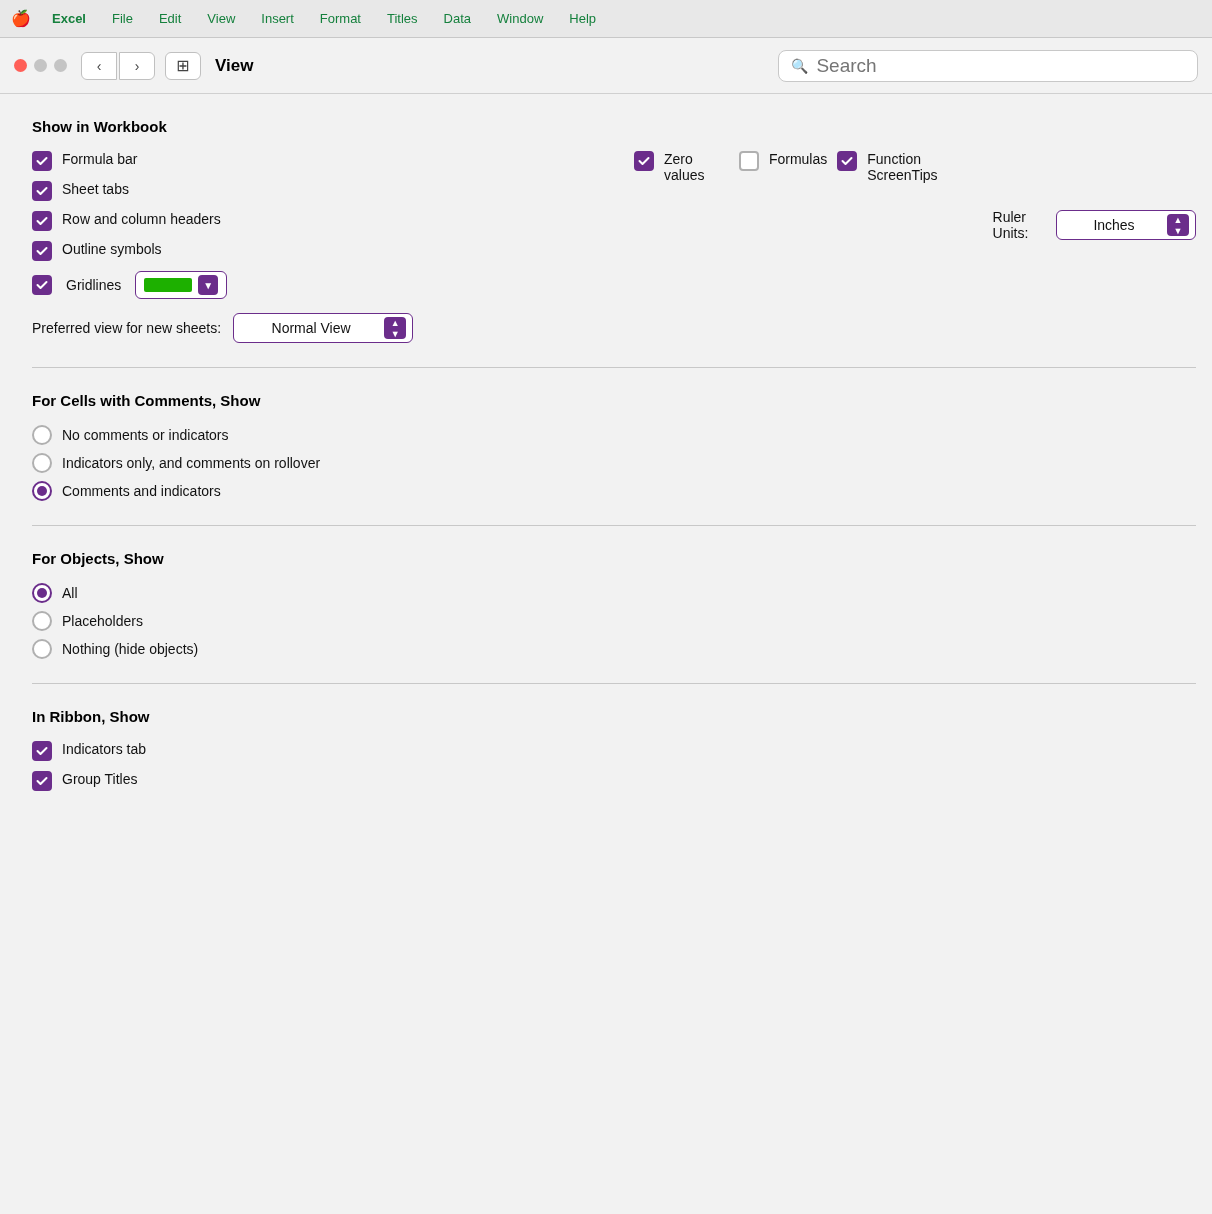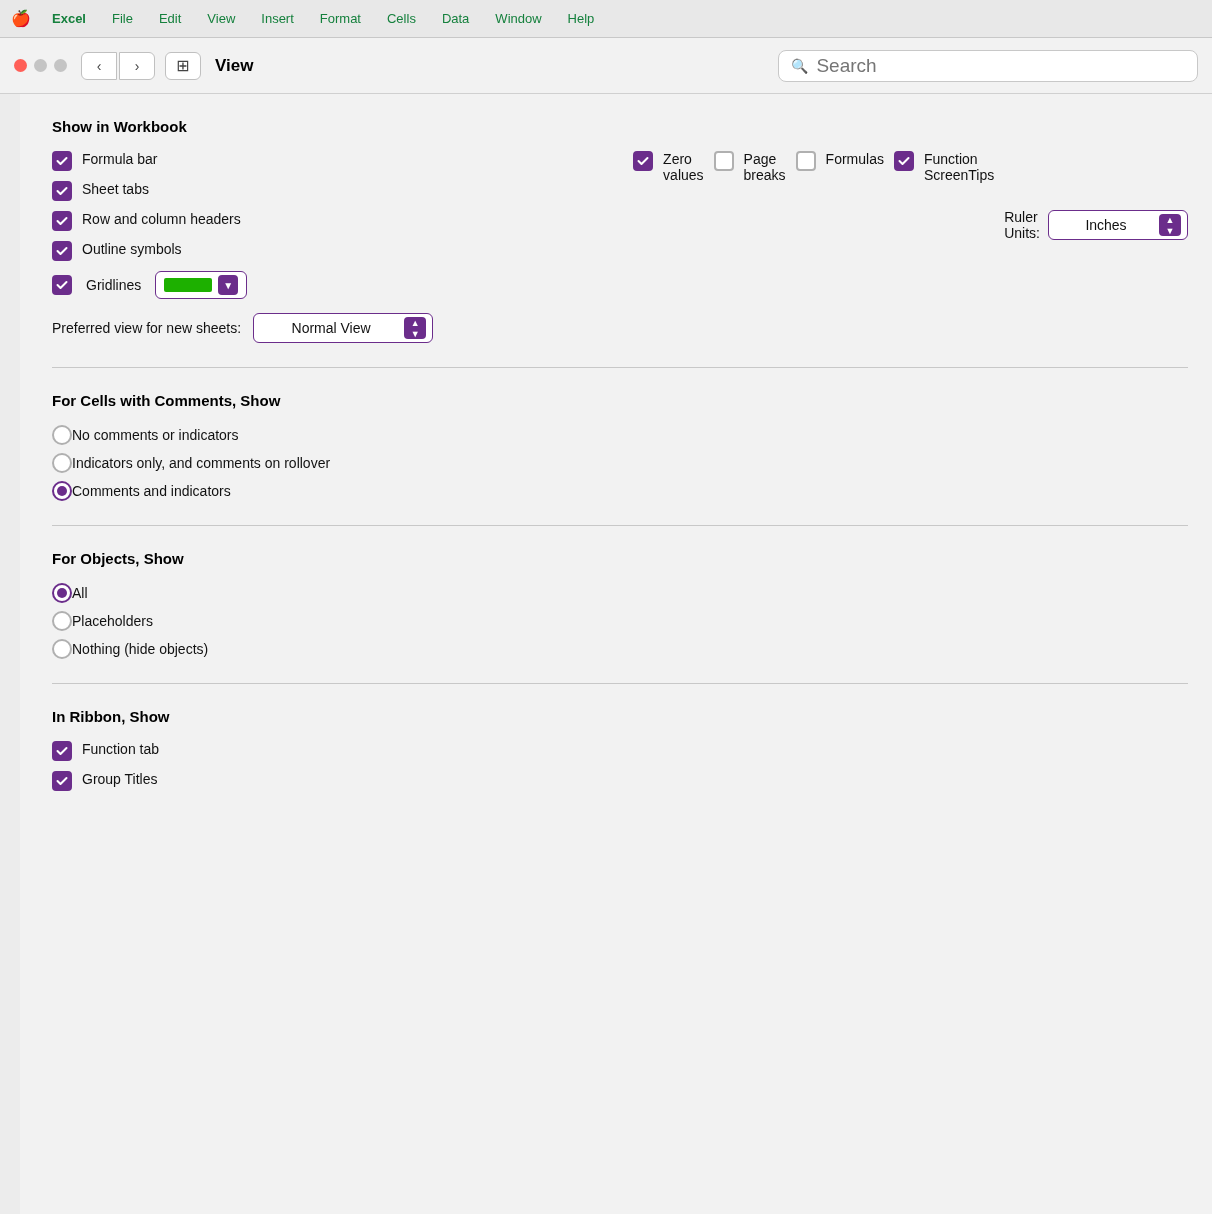--- a/index.html
+++ b/index.html
@@ -131,24 +131,23 @@
       width: 100%;
     }
     .search-icon-inner {
       color: #888;
       font-size: 14px;
     }
 
     
     .content {
       background: #f2f2f2;
-      padding: 24px 24px 24px 32px;
+      padding: 24px 16px 24px 32px;
       min-height: calc(1214px - 94px);
       position: relative;
-      margin-left: 20px;
     }
 
     .section-title {
       font-size: 15px;
       font-weight: 700;
       color: #000;
       margin-bottom: 16px;
     }
 
     .section-divider {
@@ -282,20 +281,21 @@
     }
     .preferred-view-label {
       font-size: 14px;
       color: #111;
     }
 
     
     .radio-row {
       display: flex;
       align-items: center;
+      gap: 10px;
       margin-bottom: 8px;
     }
     .radio-custom {
       width: 20px;
       height: 20px;
       border-radius: 50%;
       border: 2px solid #b0b0b0;
       background: #fff;
       display: flex;
       align-items: center;
@@ -327,21 +327,21 @@
 <body>
 
 <div class="menubar">
   <div class="menubar-apple">🍎</div>
   <span class="menubar-item active">Excel</span>
   <span class="menubar-item">File</span>
   <span class="menubar-item">Edit</span>
   <span class="menubar-item">View</span>
   <span class="menubar-item">Insert</span>
   <span class="menubar-item">Format</span>
-  <span class="menubar-item">Cells</span>
+  <span class="menubar-item">Titles</span>
   <span class="menubar-item">Data</span>
   <span class="menubar-item">Window</span>
   <span class="menubar-item">Help</span>
 </div>
 
 <div class="toolbar">
   <div class="traffic-lights">
     <button class="tl-btn tl-close"></button>
     <button class="tl-btn tl-min"></button>
     <button class="tl-btn tl-max"></button>
@@ -418,24 +418,20 @@
     </div>
 
     <div class="right-col-options">
       <div class="checkbox-row">
         <div class="checkbox-custom">
           <svg viewBox="0 0 12 12" fill="none">
               <polyline points="1.5,6 4.5,9 10.5,3" stroke="white" stroke-width="2" stroke-linecap="round" stroke-linejoin="round"></polyline>
             </svg>
         </div>
         <span class="checkbox-label">Zero values</span>
-      </div>
-      <div class="checkbox-row">
-        <div class="checkbox-custom unchecked"></div>
-        <span class="checkbox-label">Page breaks</span>
       </div>
       <div class="checkbox-row">
         <div class="checkbox-custom unchecked"></div>
         <span class="checkbox-label">Formulas</span>
       </div>
       <div class="checkbox-row">
         <div class="checkbox-custom">
           <svg viewBox="0 0 12 12" fill="none">
               <polyline points="1.5,6 4.5,9 10.5,3" stroke="white" stroke-width="2" stroke-linecap="round" stroke-linejoin="round"></polyline>
             </svg>
@@ -512,21 +508,21 @@
 
   <div class="section-title">In Ribbon, Show</div>
 
   <div>
     <div class="checkbox-row" style="margin-bottom:10px">
       <div class="checkbox-custom">
         <svg viewBox="0 0 12 12" fill="none">
             <polyline points="1.5,6 4.5,9 10.5,3" stroke="white" stroke-width="2" stroke-linecap="round" stroke-linejoin="round"></polyline>
           </svg>
       </div>
-      <span class="checkbox-label">Function tab</span>
+      <span class="checkbox-label">Indicators tab</span>
     </div>
     <div class="checkbox-row">
       <div class="checkbox-custom">
         <svg viewBox="0 0 12 12" fill="none">
             <polyline points="1.5,6 4.5,9 10.5,3" stroke="white" stroke-width="2" stroke-linecap="round" stroke-linejoin="round"></polyline>
           </svg>
       </div>
       <span class="checkbox-label">Group Titles</span>
     </div>
   </div>

